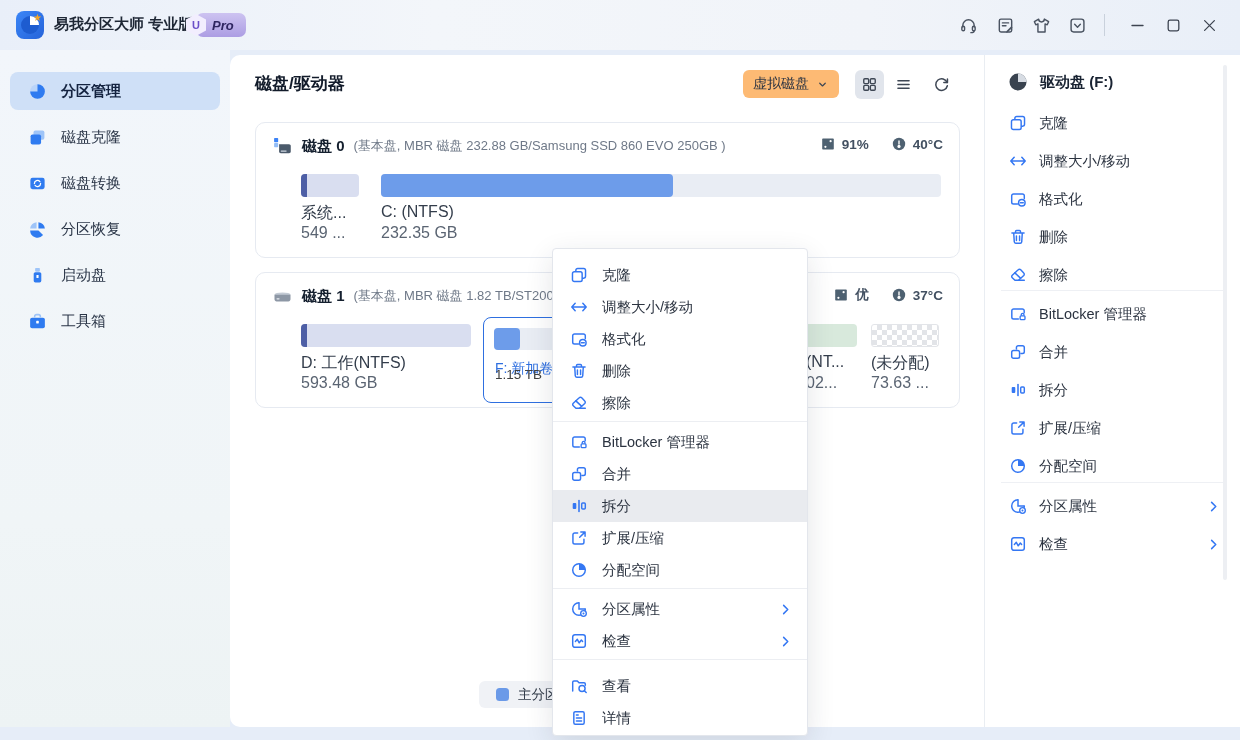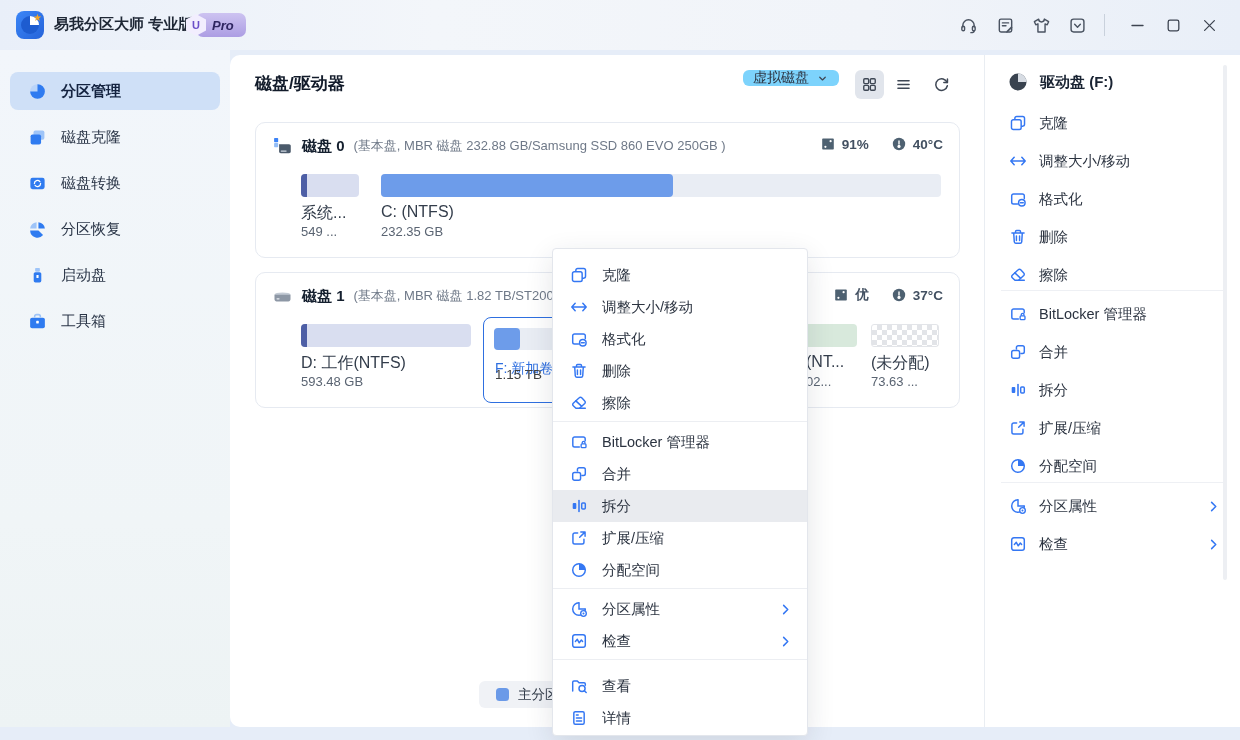--- a/index.html
+++ b/index.html
@@ -39,21 +39,21 @@
   .nav-item { position:absolute; left:10px; width:210px; height:38px; border-radius:8px;
     display:flex; align-items:center; gap:14px; padding-left:18px; font-size:15px; color:#2a3547; }
   .nav-item.active { background:#cfe0f7; color:#142340; font-weight:700; }
 
   
   .content { position:absolute; left:230px; top:55px; width:1010px; height:672px;
     background:#ffffff; border-radius:10px 0 0 10px; }
 
   
   .main-title { position:absolute; left:25px; top:17px; font-size:17px; font-weight:700; color:#121b2a; }
-  .filter-pill { position:absolute; left:513px; top:15px; width:96px; height:16px; background:#7dd3fc;
+  .filter-pill { position:absolute; left:513px; top:15px; width:96px; height:28px; background:#fdba74;
     border-radius:6px; display:flex; align-items:center; justify-content:center; gap:7px;
     font-size:14px; color:#2c3442; }
   .hdr-btn { position:absolute; top:15px; width:29px; height:29px; border-radius:6px; color:#3e4754;
     display:flex; align-items:center; justify-content:center; }
   .hdr-btn.active { background:#e1e5ec; }
 
   
   .disk-card { position:absolute; left:25px; width:705px; height:136px; background:#fff;
     border:1px solid #e6eaf1; border-radius:10px; }
   .disk-head { position:absolute; left:16px; top:12px; height:22px; display:flex; align-items:center; gap:9px; }
@@ -67,21 +67,21 @@
   .bar .fill { position:absolute; left:0; top:0; height:23px; border-radius:4px; background:#6d9cea; }
   .bar .sliver { position:absolute; left:0; top:0; width:6px; height:23px; border-radius:4px 0 0 4px; background:#4e5fa6; }
   .bar.lav { background:#d9def0; }
   .bar.track { background:#e9edf4; }
   .bar.green { background:#d8e9dc; }
   .bar.unalloc { background-color:#fff; border:1px solid #e3e5e9;
     background-image:linear-gradient(45deg,#e2e4e8 25%,transparent 25%,transparent 75%,#e2e4e8 75%),
       linear-gradient(45deg,#e2e4e8 25%,transparent 25%,transparent 75%,#e2e4e8 75%);
     background-size:10px 10px; background-position:0 0,5px 5px; border-radius:3px; }
   .plabel { position:absolute; top:80px; font-size:16px; color:#333d4b; white-space:nowrap; }
-  .psize  { position:absolute; top:101px; font-size:13px; color:#5a6472; white-space:nowrap; }
+  .psize  { position:absolute; top:101px; font-size:16px; color:#5a6472; white-space:nowrap; }
   .fbox { position:absolute; left:227px; top:44px; width:170px; height:86px; background:#fff;
     border:1.5px solid #2e6fe0; border-radius:8px; }
   .fbox .bar { left:10px; top:10px; width:150px; }
   .fbox .seg { position:absolute; left:0; top:0; width:26px; height:22px; border-radius:4px; background:#6d9cea; }
   .fbox .flabel { position:absolute; left:11px; top:42px; font-size:14px; color:#2e6fe0; white-space:nowrap; overflow:hidden; max-width:150px; }
   .fbox .fsize  { position:absolute; left:11px; top:49px; font-size:13.5px; color:#404040; }
 
   
   .legend { position:absolute; left:249px; top:626px; width:258px; height:27px; background:#f0f2f6;
     border-radius:6px; display:flex; align-items:center; }

